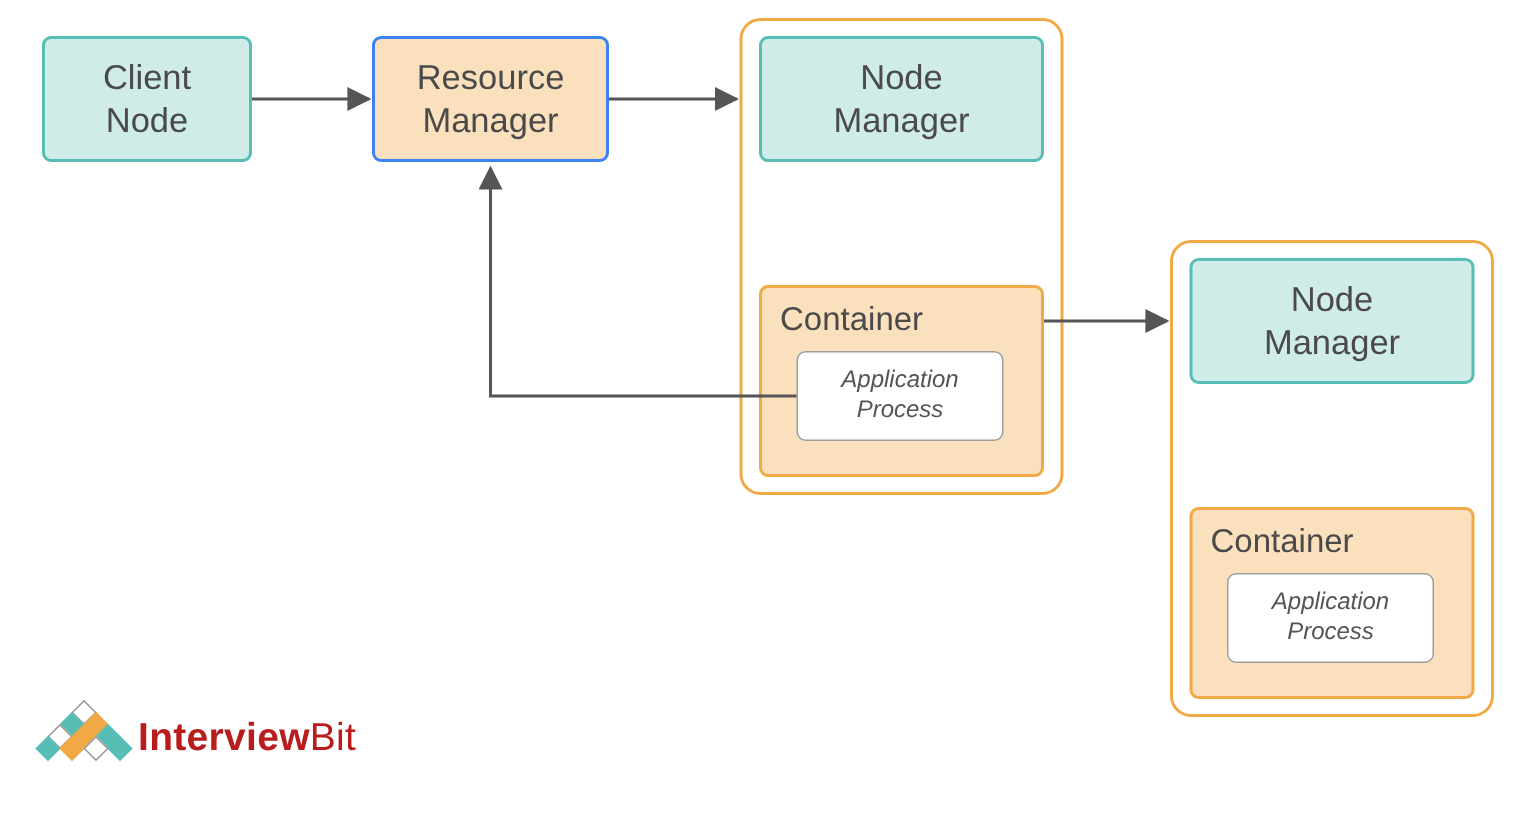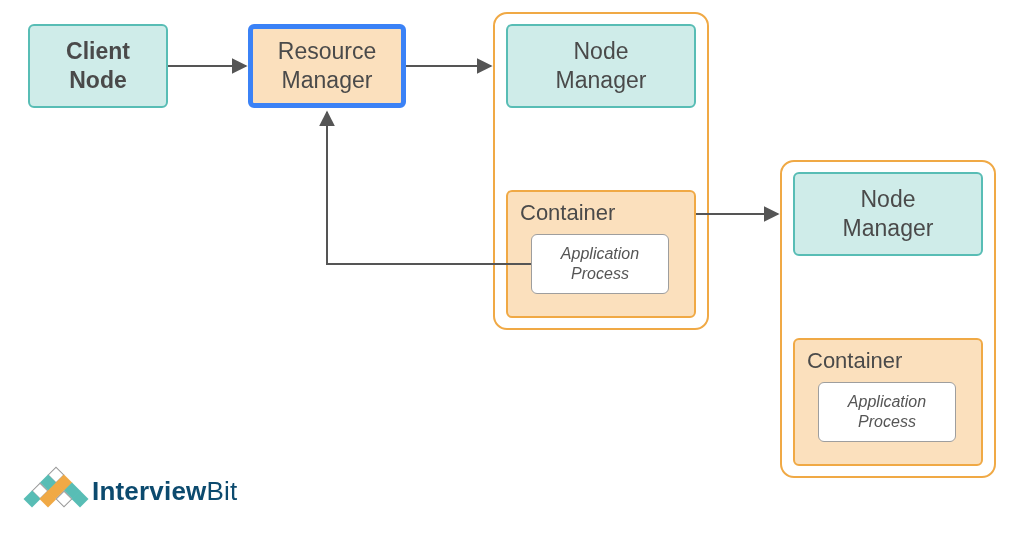--- a/index.html
+++ b/index.html
@@ -14,29 +14,29 @@
   .box {
     position: absolute;
     border-radius: 6px;
     display: flex;
     align-items: center;
     justify-content: center;
     text-align: center;
     line-height: 1.25;
   }
   .teal   { background: #cfece9; border: 2px solid #58bdb5; }
-  .orange { background: #fbe0bd; border: 5px solid #3b82f6; }
+  .orange { background: #fbe0bd; border: 2px solid #3b82f6; }
   .orange-outline { background: #ffffff; border: 2px solid #f0a945; border-radius: 14px; }
   .orange-fill { background: #fbe0bd; border: 2px solid #f0a945; }
   .white-sub { background: #ffffff; border: 1px solid #9e9e9e; }
   .lbl-big  { font-size: 23px; font-weight: 500; }
   .lbl-small{ font-size: 16px; font-weight: 400; color:#555;font-style:italic; }
 
   
-  #client { left: 28px; top: 24px; width: 140px; height: 84px; font-weight: bold; }
+  #client { left: 28px; top: 24px; width: 140px; height: 84px; }
   
   #rmgr   { left: 248px; top: 24px; width: 158px; height: 84px; }
   
   #grp1   { left: 493px; top: 12px; width: 216px; height: 318px; }
   #nm1    { left: 506px; top: 24px; width: 190px; height: 84px; }
   #cont1  { left: 506px; top: 190px; width: 190px; height: 128px; border-radius: 6px; }
   #cont1lbl { left: 520px; top: 198px; width: 160px; height: 30px; font-size: 22px; font-weight:500; display:flex; align-items:center; }
   #app1   { left: 531px; top: 234px; width: 138px; height: 60px; }
   
   #grp2   { left: 780px; top: 160px; width: 216px; height: 318px; }
@@ -45,21 +45,21 @@
   #cont2lbl { left: 807px; top: 346px; width: 160px; height: 30px; font-size:22px; font-weight:500; display:flex; align-items:center;}
   #app2   { left: 818px; top: 382px; width: 138px; height: 60px; }
 
   svg.arrows {
     position: absolute; left: 0; top: 0; width: 1024px; height: 549px;
     pointer-events: none;
   }
 
   
   #logo { position:absolute; left: 30px; bottom: 36px; display:flex; align-items:center; gap:8px; }
-  #logo .txt { font-size: 26px; color:#0c4a6e; letter-spacing:0.2px; }
+  #logo .txt { font-size: 26px; color:#b91c1c; letter-spacing:0.2px; }
   #logo .txt .bold { font-weight:700; }
   .diamond {
     position:absolute; width:12px; height:12px; transform: rotate(45deg);
   }
   .d-teal   { background:#58bdb5; }
   .d-orange { background:#f0a945; }
   .d-outline { background:#fff; border:1px solid #999; }
 </style>
 </head>
 <body>

